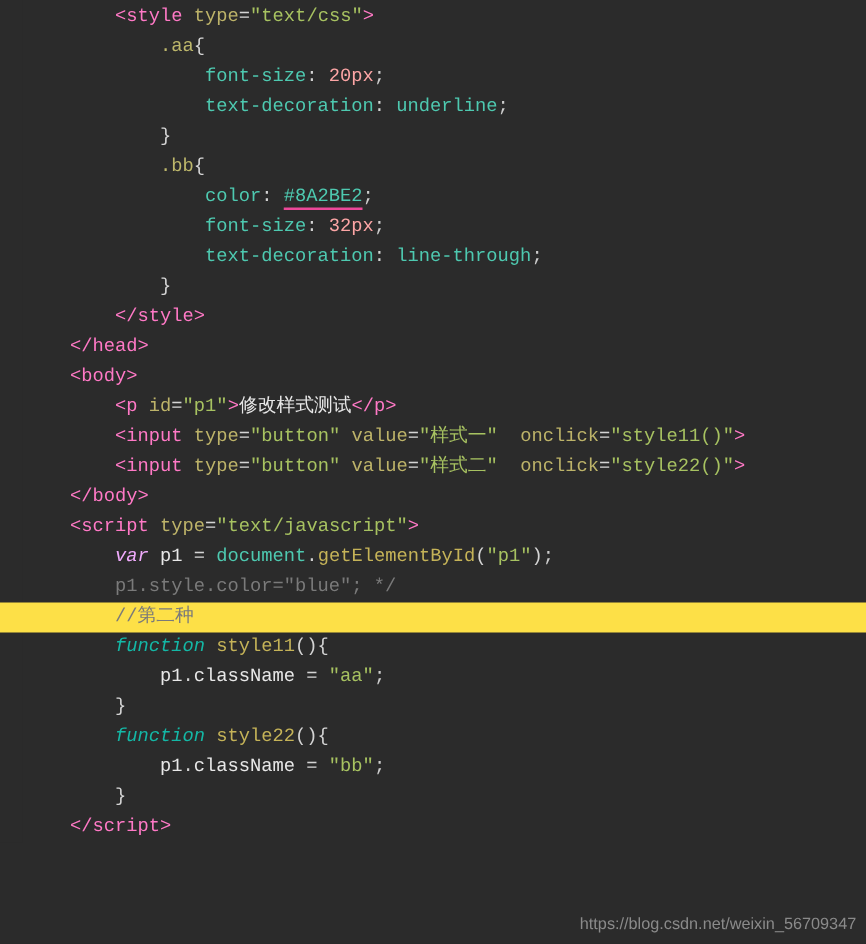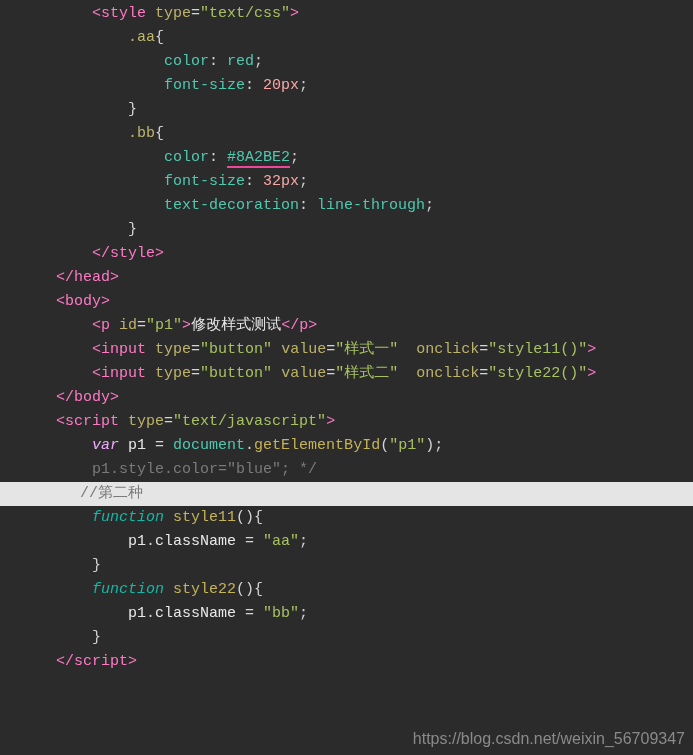--- a/index.html
+++ b/index.html
@@ -17,23 +17,23 @@
 .editor {
   padding: 2px 0 0 20px;
   position: relative;
 }
 .line {
   white-space: pre;
   height: 24px;
   position: relative;
 }
 .line.highlighted {
-  background: #e5e5e5;
+  background: #fde047;
   margin-left: -20px;
-  padding-left: 8px;
+  padding-left: 20px;
 }
 .gutter {
   position: absolute;
   left: 0;
   top: 0;
   width: 18px;
   height: 100%;
   background: #2b2b2b;
 }
 .tag { color: #ff79c6; }
@@ -55,35 +55,35 @@
 .ident { color: #e8e8e8; }
 .obj { color: #4ec9b0; }
 .method { color: #c5b358; text-align: center; }
 .paren { color: #d4d4d4; }
 .comment { color: #7a7a7a; }
 .semi { color: #cccccc; }
 .watermark {
   position: absolute;
   bottom: 4px;
   right: 8px;
-  font-size: 16px;
+  font-size: 13px;
   color: #8a8a8a;
   font-family: Arial, sans-serif;
 }
 </style>
 </head>
 <body>
 
 <div class="editor">
   <div class="gutter"></div>
   <div id="code-lines">
       <div class="line"><span>        </span><span class="tag">&lt;</span><span class="tagname">style</span><span> </span><span class="attr">type</span><span class="equals">=</span><span class="strval">"text/css"</span><span class="tag">&gt;</span></div>
       <div class="line"><span>            </span><span class="selector">.aa</span><span class="brace">{</span></div>
-      <div class="line"><span>                </span><span class="prop">color</span><span>: </span><span class="val-red">red</span><span class="semi">;</span></div>
       <div class="line"><span>                </span><span class="prop">font-size</span><span>: </span><span class="val-num">20px</span><span class="semi">;</span></div>
+      <div class="line"><span>                </span><span class="prop">text-decoration</span><span>: </span><span class="val-kw">underline</span><span class="semi">;</span></div>
       <div class="line"><span>            </span><span class="brace">}</span></div>
       <div class="line"><span>            </span><span class="selector">.bb</span><span class="brace">{</span></div>
       <div class="line"><span>                </span><span class="prop">color</span><span>: </span><span class="hex hex-underline">#8A2BE2</span><span class="semi">;</span></div>
       <div class="line"><span>                </span><span class="prop">font-size</span><span>: </span><span class="val-num">32px</span><span class="semi">;</span></div>
       <div class="line"><span>                </span><span class="prop">text-decoration</span><span>: </span><span class="val-kw">line-through</span><span class="semi">;</span></div>
       <div class="line"><span>            </span><span class="brace">}</span></div>
       <div class="line"><span>        </span><span class="tag">&lt;/</span><span class="tagname">style</span><span class="tag">&gt;</span></div>
       <div class="line"><span>    </span><span class="tag">&lt;/</span><span class="tagname">head</span><span class="tag">&gt;</span></div>
       <div class="line"><span>    </span><span class="tag">&lt;</span><span class="tagname">body</span><span class="tag">&gt;</span></div>
       <div class="line"><span>        </span><span class="tag">&lt;</span><span class="tagname">p</span><span> </span><span class="attr">id</span><span class="equals">=</span><span class="strval">"p1"</span><span class="tag">&gt;</span><span class="text">修改样式测试</span><span class="tag">&lt;/</span><span class="tagname">p</span><span class="tag">&gt;</span></div>

